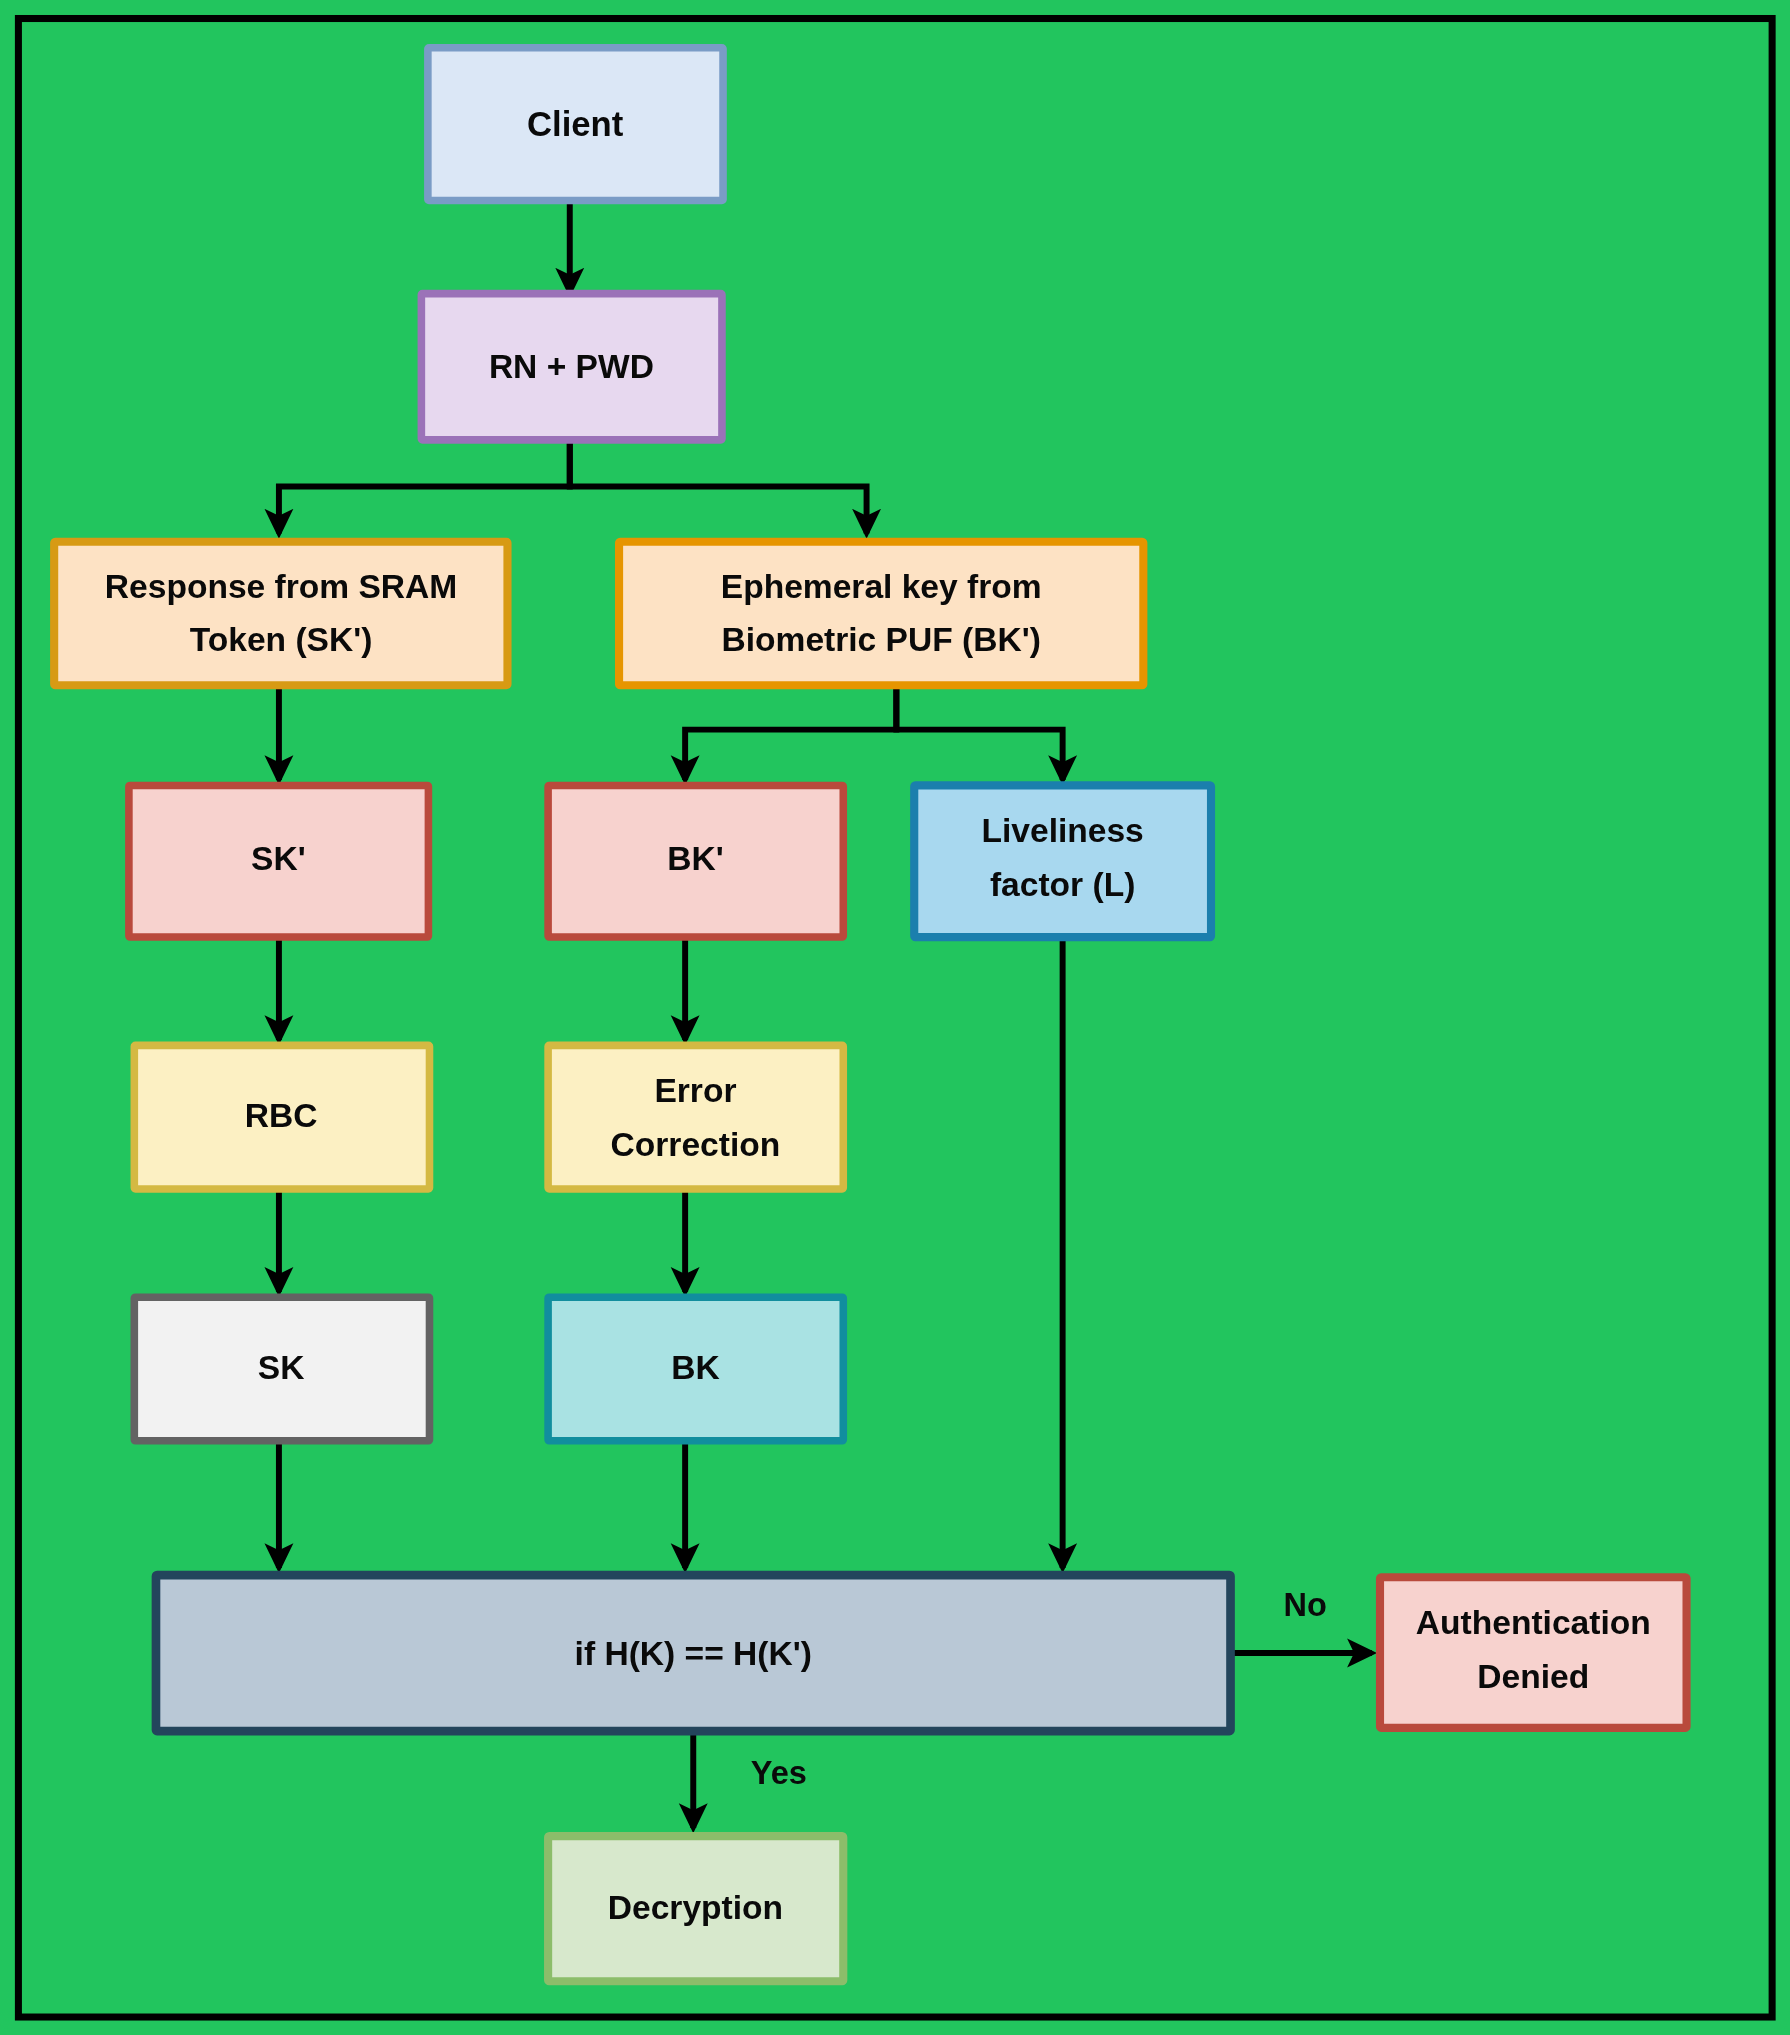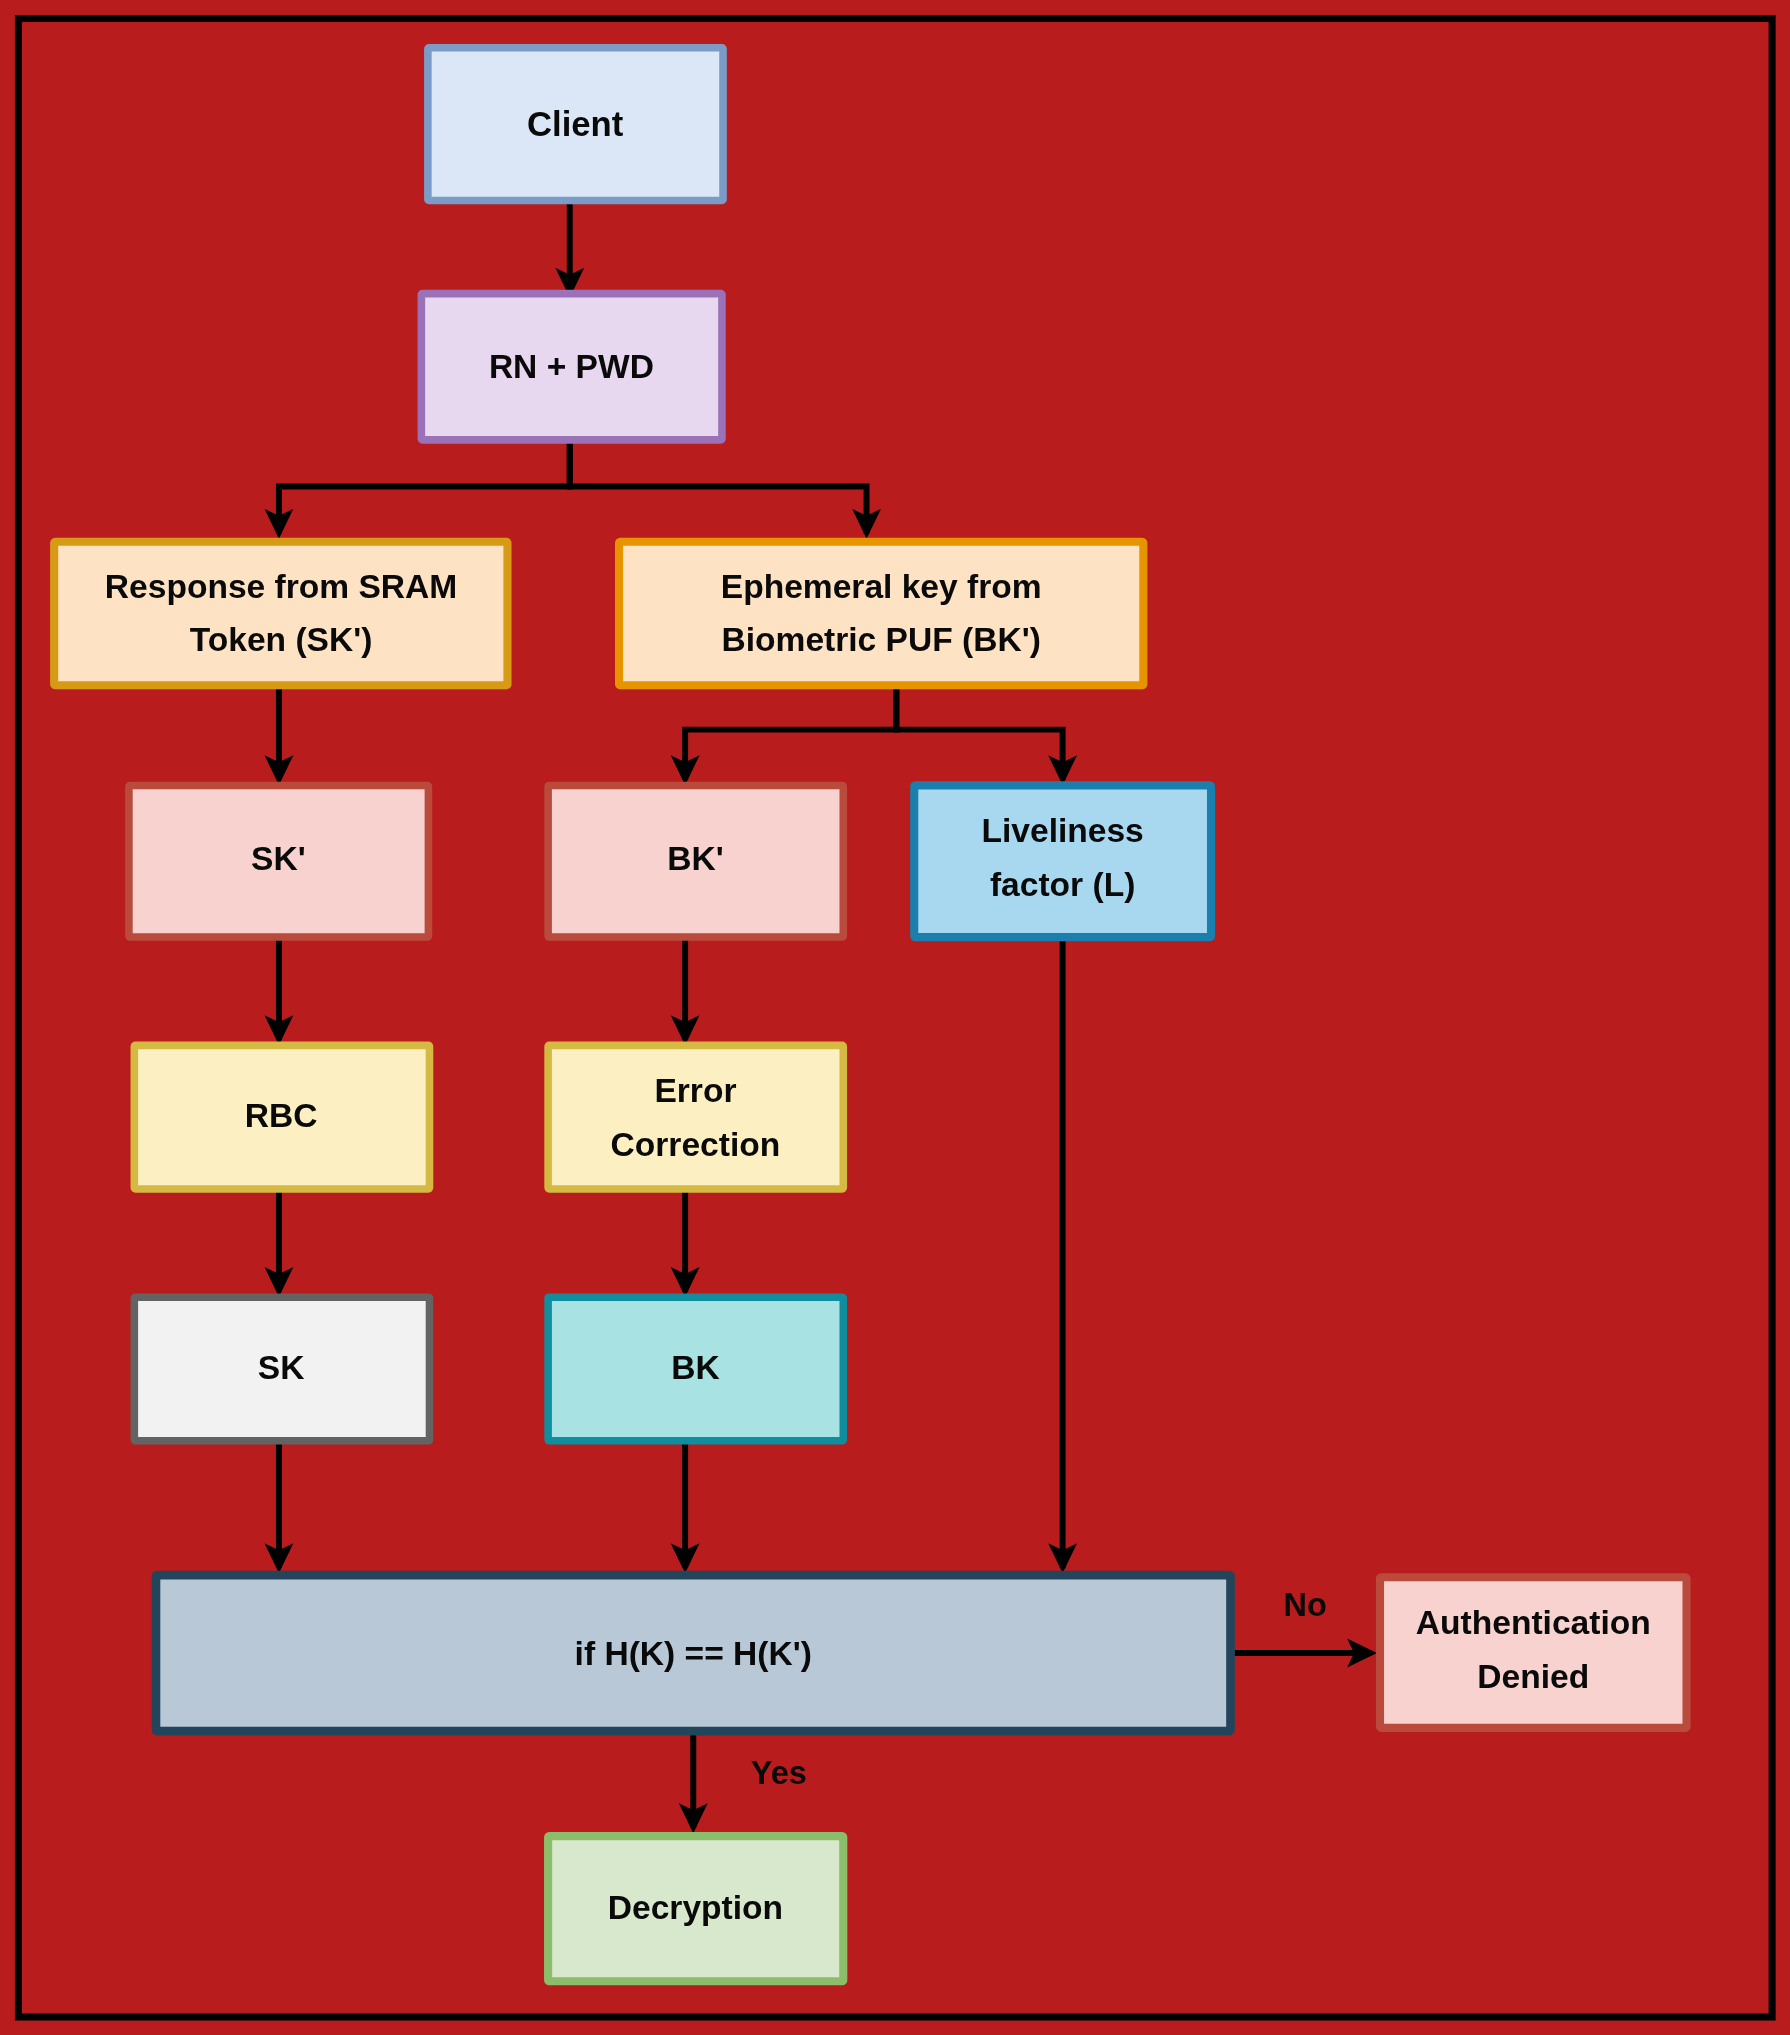--- a/index.html
+++ b/index.html
@@ -7,21 +7,21 @@
     padding: 0;
     background: #ffffff;
   }
   body {
     font-family: "Liberation Sans", sans-serif;
   }
   #canvas {
     position: relative;
     width: 1790px;
     height: 2035px;
-    background: #b91c1c;
+    background: #22c55e;
     overflow: hidden;
   }
   #flow {
     position: absolute;
     left: 0;
     top: 0;
     width: 1790px;
     height: 2035px;
   }
   .node-label {

